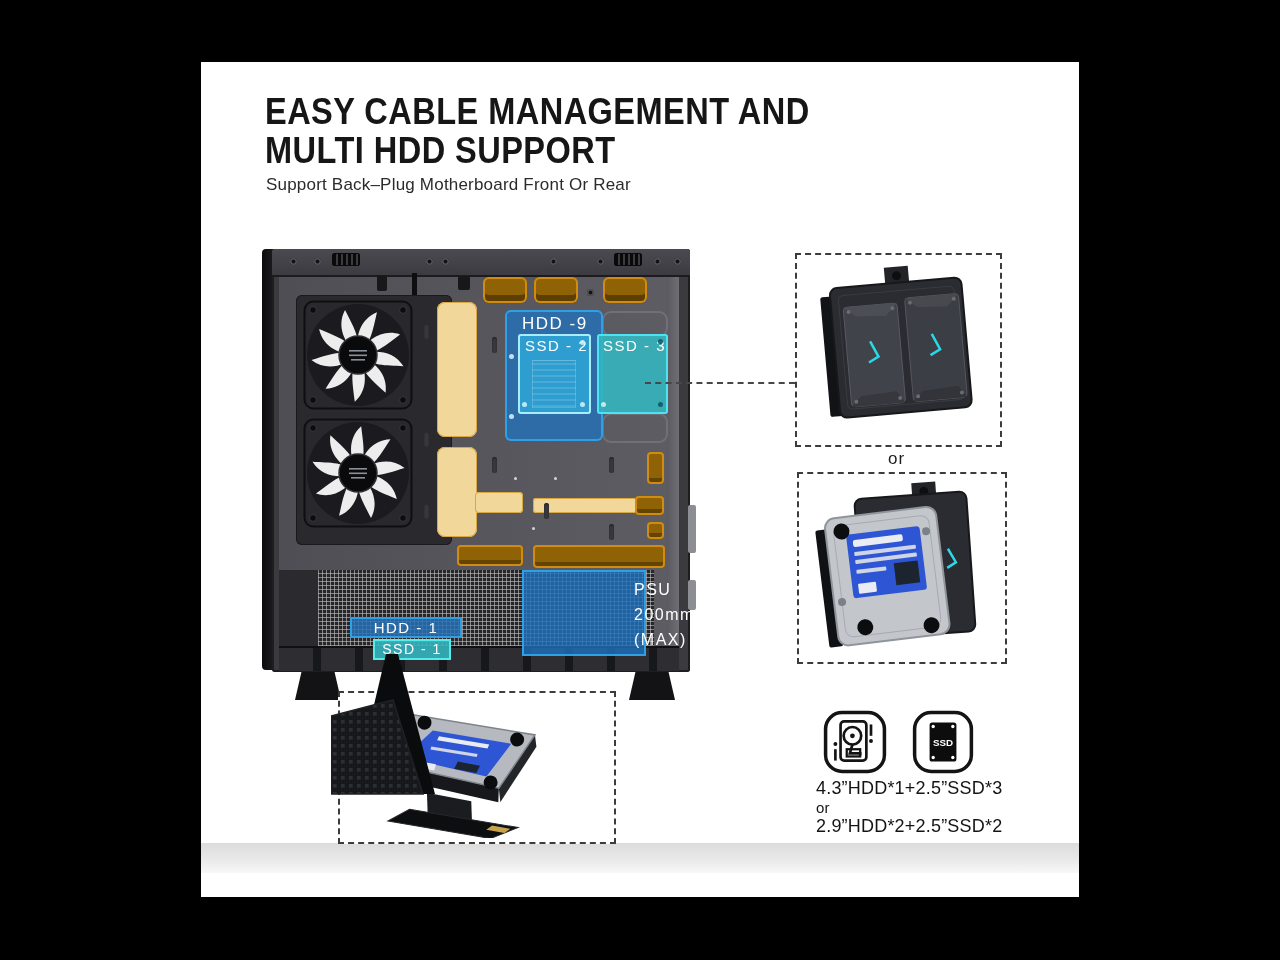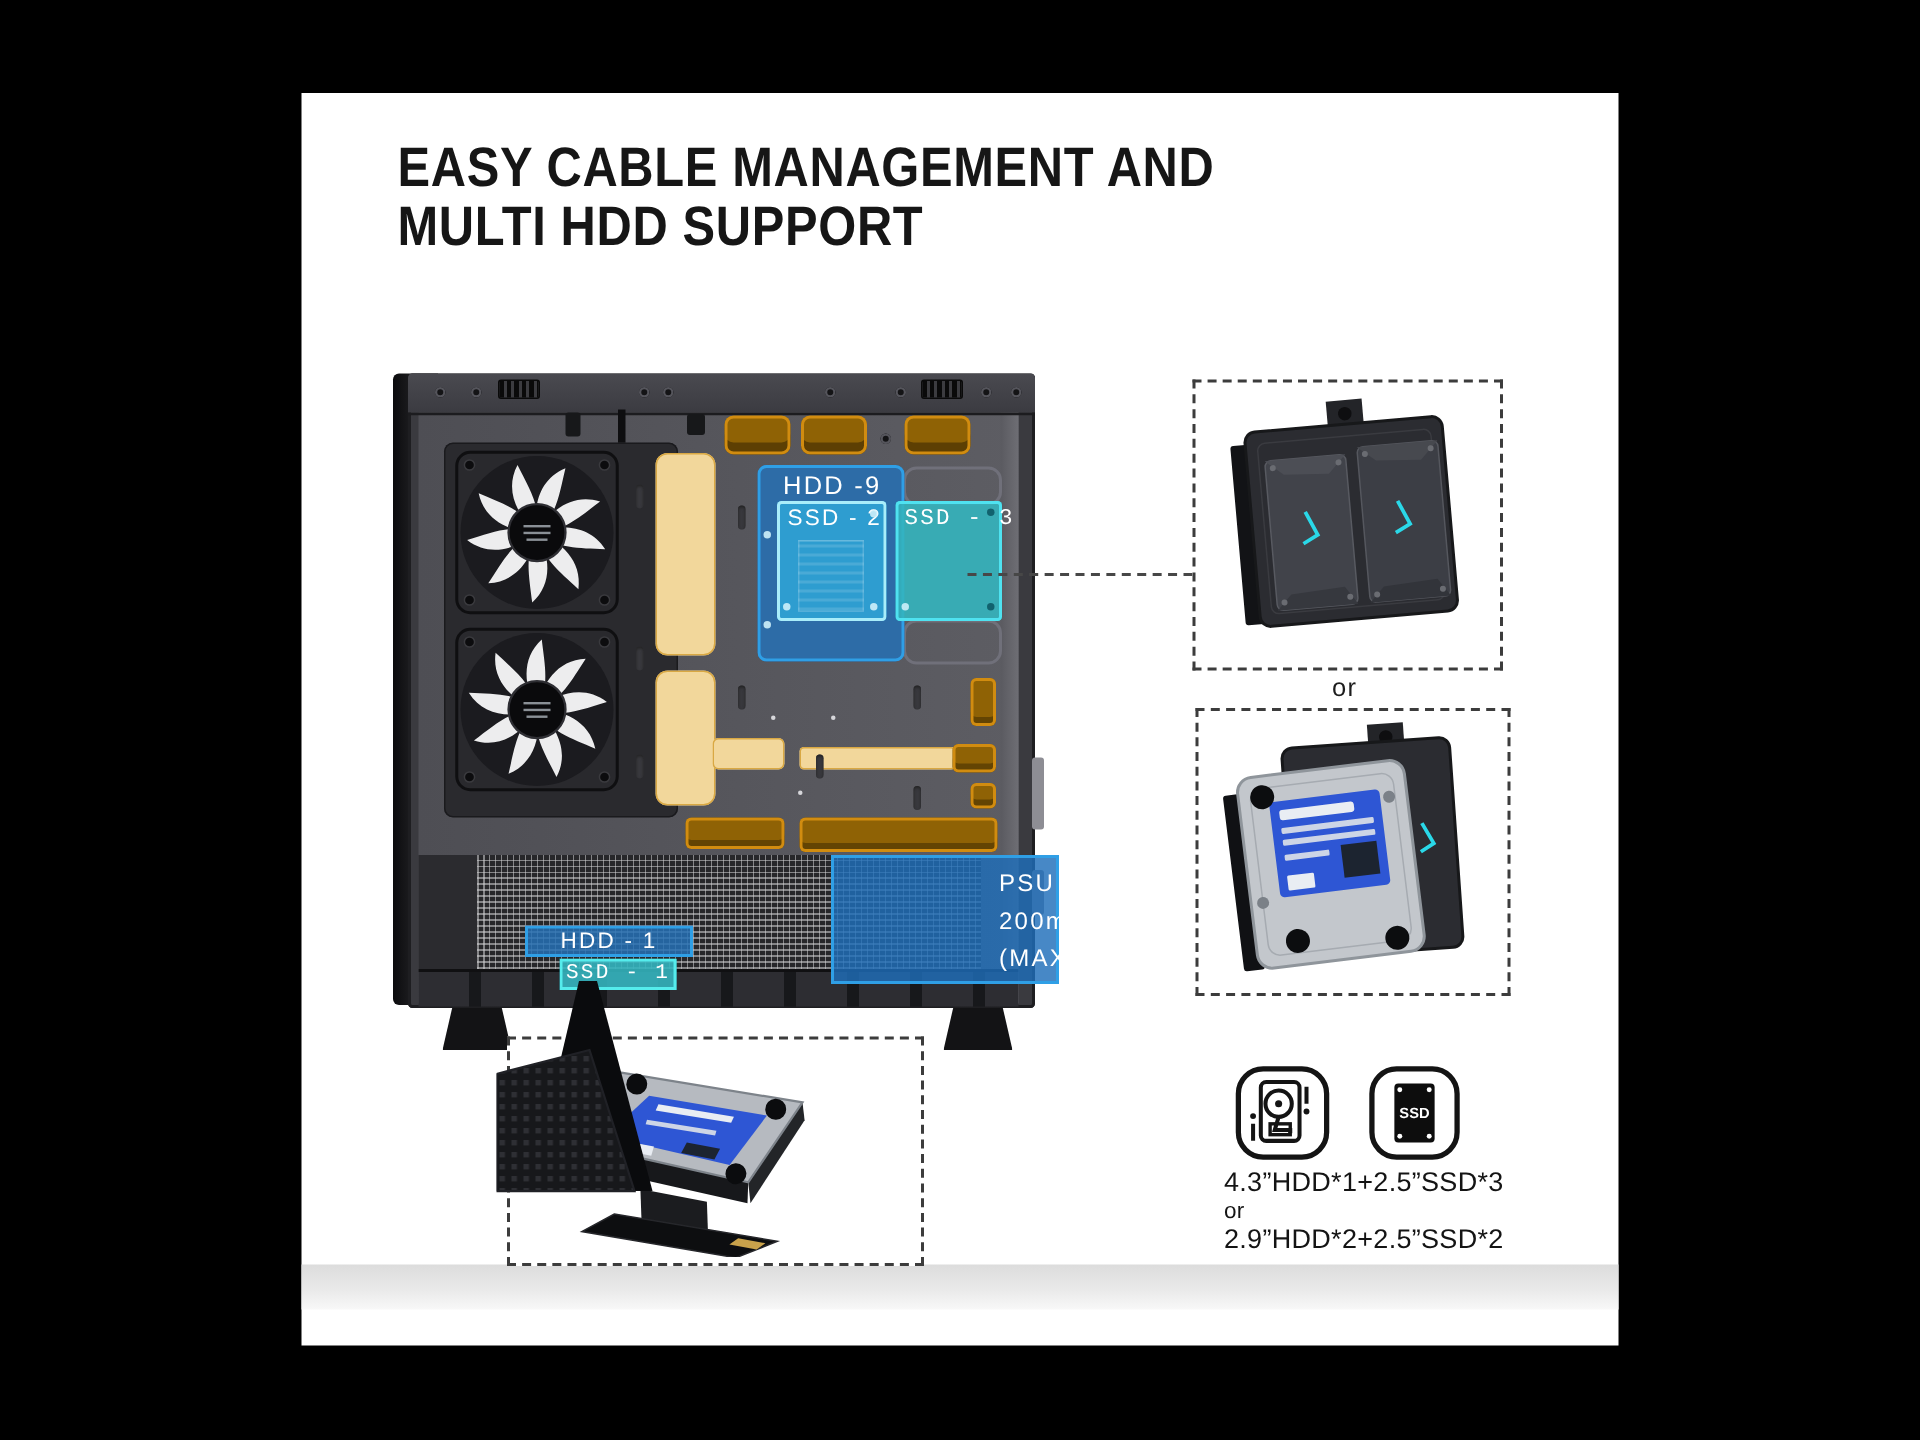--- a/index.html
+++ b/index.html
@@ -31,40 +31,41 @@
   .tray-outline{border:2px solid #70707a;border-radius:9px;}
   .mesh{left:56px;top:325px;width:336px;height:76px;background-color:#27272a;
         background-image:repeating-linear-gradient(0deg,rgba(210,210,212,.55) 0 1px,transparent 1px 4px),
                          repeating-linear-gradient(90deg,rgba(210,210,212,.55) 0 1px,transparent 1px 4px);}
   .mesh-left{left:17px;top:325px;width:39px;height:76px;background:#2b2b2f;}
   .botrail{left:17px;top:401px;width:400px;height:23px;background:repeating-linear-gradient(90deg,#2d2d32 0 34px,#17181b 34px 42px);border-top:2px solid #101012;}
   .foot{top:427px;width:46px;height:28px;background:#131315;clip-path:polygon(14% 0,86% 0,100% 100%,0 100%);}
   
   .region-blue{background:rgba(38,112,180,.85);box-shadow:inset 0 0 0 2px var(--region-blue-border);}
   .region-cyan{background:rgba(47,164,214,.88);box-shadow:inset 0 0 0 2px var(--ssd-cyan-border);}
-  .region-teal{background:rgba(52,180,190,.9);box-shadow:inset 0 0 0 2px var(--ssd-teal-border);font-family:Liberation Mono, monospace;}
+  .region-teal{background:rgba(52,180,190,.9);box-shadow:inset 0 0 0 2px var(--ssd-teal-border);}
   .hl-label{color:#fff;letter-spacing:1.5px;white-space:nowrap;}
   .pin{width:5px;height:5px;border-radius:50%;background:#cdeffa;opacity:.9;}
   .pin.dark{background:#0d5a66;}
   
   .dashed{border:2px dashed #3c3c3c;background:#fff;}
   .dash-line{border-top:2px dashed #474747;}
   .or-text{font-size:17px;color:#1d1d1d;letter-spacing:1px;text-align:center;}
   .capacity{font-size:18px;color:#141414;letter-spacing:.2px;line-height:21px;}
   .capacity .small{font-size:15px;line-height:17px;}
   .floor{left:0;top:781px;width:878px;height:30px;background:linear-gradient(180deg,#dcdcdc,#e9e9e9 55%,#f8f8f8);}
 </style>
 </head>
 <body>
 
 <div id="stage">
  <div id="card" class="abs">
 
   <div class="abs title" style="left:64px;top:31px;">EASY CABLE MANAGEMENT AND</div>
   <div class="abs title" style="left:64px;top:70px;">MULTI HDD SUPPORT</div>
+  <div class="abs subtitle" style="left:65px;top:113px;">Support Back–Plug Motherboard Front Or Rear</div>
 
   <div class="abs floor"></div>
 
   <div id="case" class="abs">
     <div class="abs front-strip"></div>
     <div class="abs body"></div>
     <div class="abs interior"></div>
     <div class="abs right-edge"></div>
     <div class="abs side-tab" style="top:260px;height:48px;"></div>
     <div class="abs side-tab" style="top:335px;height:30px;"></div>
@@ -188,21 +189,21 @@
       <div class="abs pin" style="left:4px;top:68px;"></div>
       <div class="abs pin" style="left:62px;top:68px;"></div>
     </div>
     <div class="abs region-teal" style="left:335px;top:89px;width:71px;height:80px;border-radius:3px;">
       <div class="abs hl-label" style="left:6px;top:3px;font-size:15px;">SSD - 3</div>
       <div class="abs pin dark" style="left:61px;top:5px;"></div>
       <div class="abs pin dark" style="left:61px;top:68px;"></div>
       <div class="abs pin" style="left:4px;top:68px;"></div>
     </div>
 
-    <div class="abs region-blue" style="left:260px;top:325px;width:152px;height:86px;background:rgba(30,110,185,.82);margin-left:32px;">
+    <div class="abs region-blue" style="left:260px;top:325px;width:124px;height:86px;background:rgba(30,110,185,.82);">
       <div class="abs hl-label" style="left:112px;top:7px;font-size:16px;line-height:25px;">
         <div>PSU</div>
         <div>200mm</div>
         <div>(MAX)</div>
       </div>
     </div>
 
     <div class="abs region-blue" style="left:88px;top:372px;width:112px;height:21px;text-align:center;">
       <span class="hl-label" style="font-size:15px;line-height:21px;">HDD - 1</span>
     </div>

